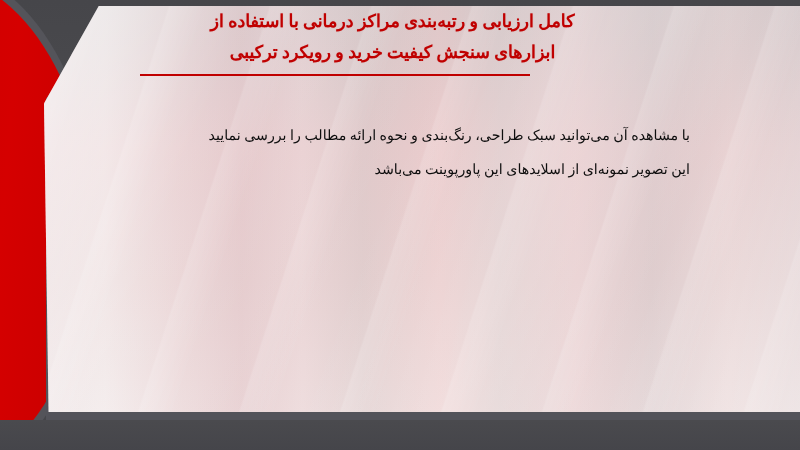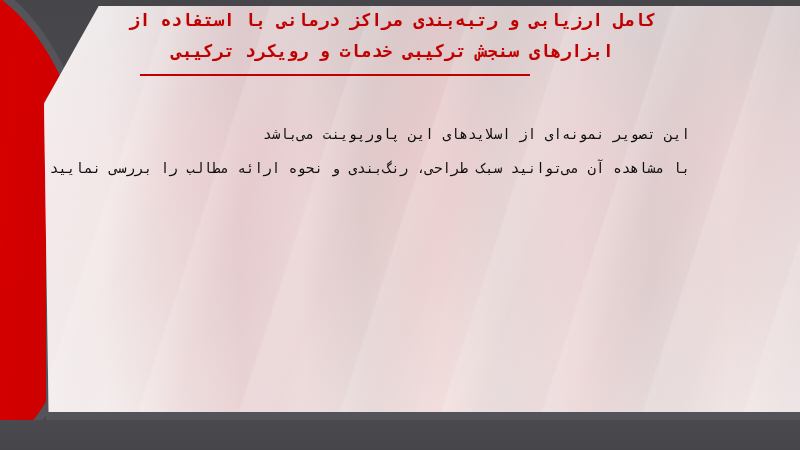--- a/index.html
+++ b/index.html
@@ -6,21 +6,21 @@
     margin: 0;
     padding: 0;
     background: #ffffff;
   }
   #slide {
     position: relative;
     width: 800px;
     height: 450px;
     overflow: hidden;
     background: #4b4b4e;
-    font-family: Liberation Mono, monospace;
+    font-family: Liberation Serif, serif;
   }
 
   
   .frame-backdrop {
     position: absolute;
     inset: 0;
     background: linear-gradient(180deg, #46464a 0%, #4e4e52 50%, #45454a 100%);
   }
 
   
@@ -190,24 +190,24 @@
 
   <div class="red-right-outer"></div>
   <div class="red-right"></div>
 
   <div class="panel-shadow"></div>
   <div class="panel"></div>
   <div class="panel-gloss"></div>
 
   <div class="title-block">
     <div class="title-line">کامل ارزیابی و رتبه‌بندی مراکز درمانی با استفاده از</div>
-    <div class="title-line">ابزارهای سنجش ترکیبی خدمات و رویکرد ترکیبی</div>
+    <div class="title-line">ابزارهای سنجش کیفیت خرید و رویکرد ترکیبی</div>
   </div>
   <div class="title-underline"></div>
 
   <div class="body-block">
+    <div class="body-line">با مشاهده آن می‌توانید سبک طراحی، رنگ‌بندی و نحوه ارائه مطالب را بررسی نمایید</div>
     <div class="body-line">این تصویر نمونه‌ای از اسلایدهای این پاورپوینت می‌باشد</div>
-    <div class="body-line">با مشاهده آن می‌توانید سبک طراحی، رنگ‌بندی و نحوه ارائه مطالب را بررسی نمایید</div>
   </div>
 
   <div class="bottom-bar"></div>
 
 </div>
 
 </body></html>

